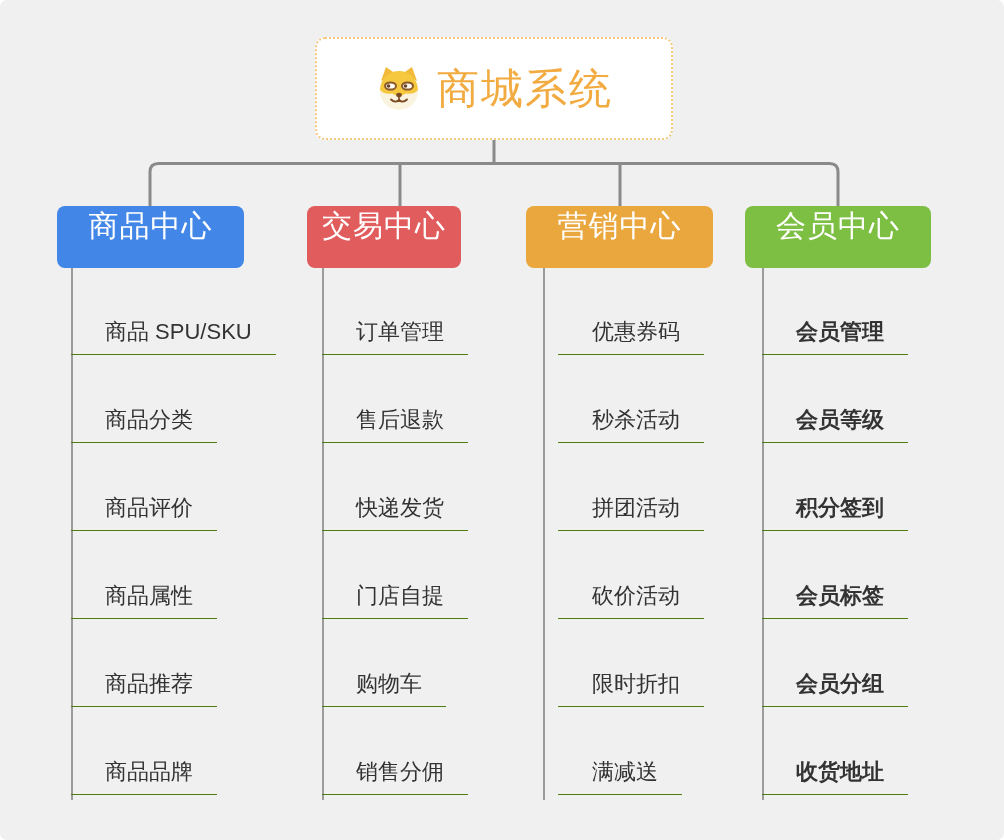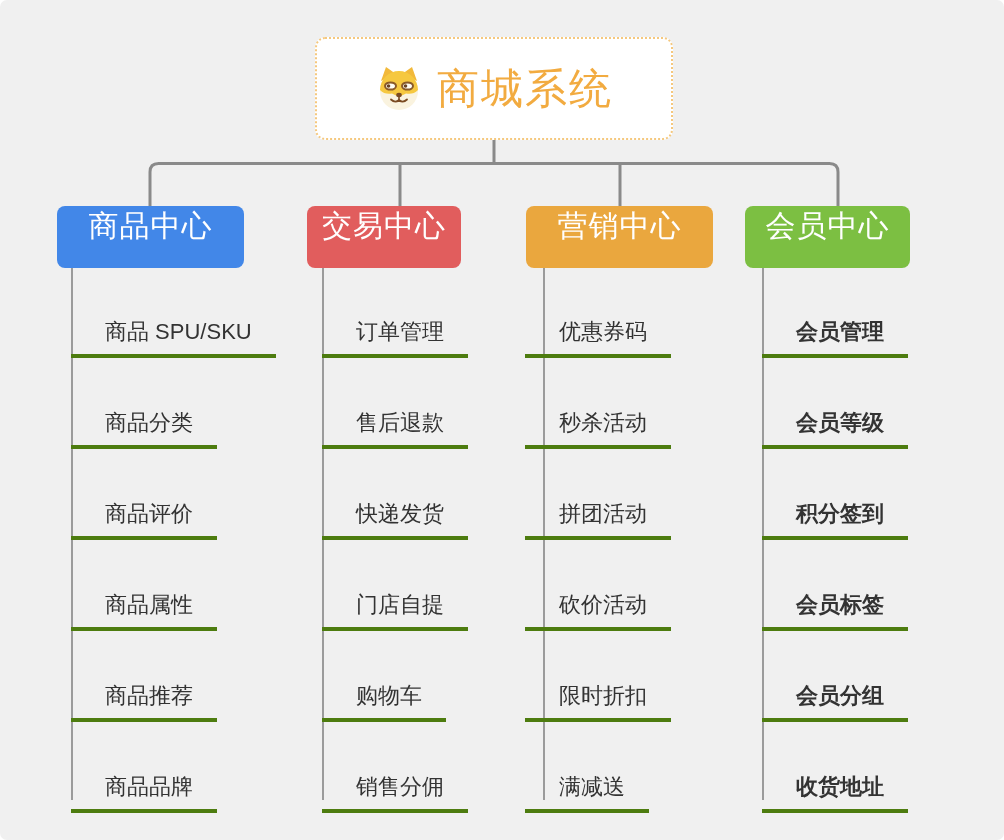--- a/index.html
+++ b/index.html
@@ -53,34 +53,34 @@
     align-items: flex-start;
     justify-content: center;
     color: #ffffff;
     font-size: 30px;
     letter-spacing: 1px;
     white-space: nowrap;
   }
   .b1 { left: 57px;  width: 187px; background: #4287e8; }
   .b2 { left: 307px; width: 154px; background: #e15d5d; }
   .b3 { left: 526px; width: 187px; background: #eaa73e; }
-  .b4 { left: 745px; width: 165px; background: #7cbf42; }
+  .b4 { left: 745px; width: 186px; background: #7cbf42; }
 
   
   .col { position: absolute; top: 268px; }
   .c1 { left: 71px; }
   .c2 { left: 322px; }
-  .c3 { left: 525px; }
+  .c3 { left: 558px; }
   .c4 { left: 762px; font-weight: bold; }
 
   .leaf {
     display: table;           
     margin-top: 50px;
     padding: 0 24px 8px 34px;
-    border-bottom: 4px solid #4d7c0f;
+    border-bottom: 1px solid #4d7c0f;
     font-size: 22px;
     line-height: 28px;
     color: #333333;
     white-space: nowrap;
   }
   .leaf + .leaf { margin-top: 51px; }
 </style>
 </head>
 <body>
 

